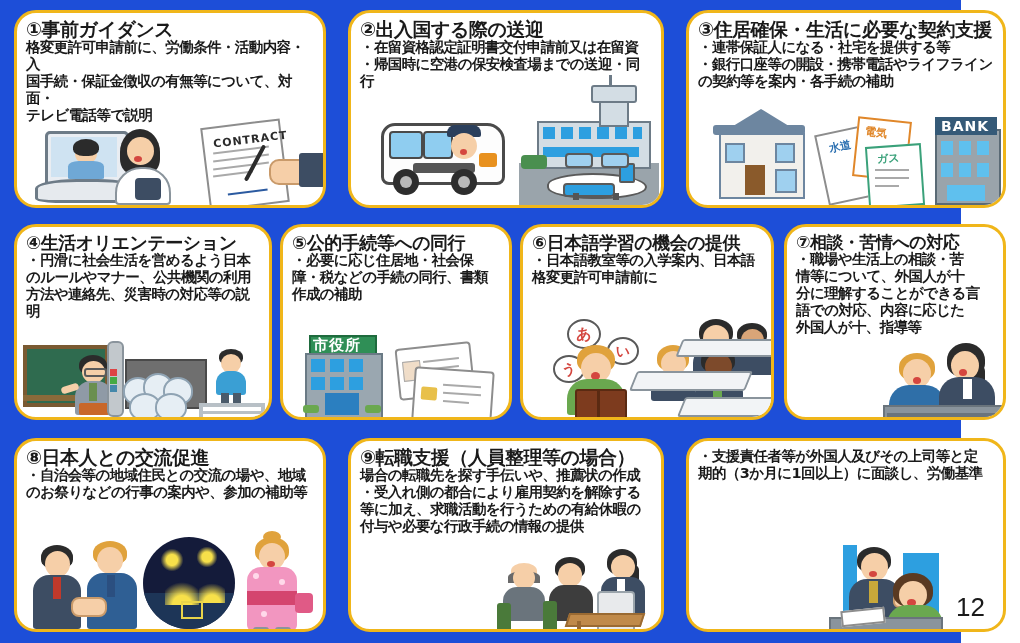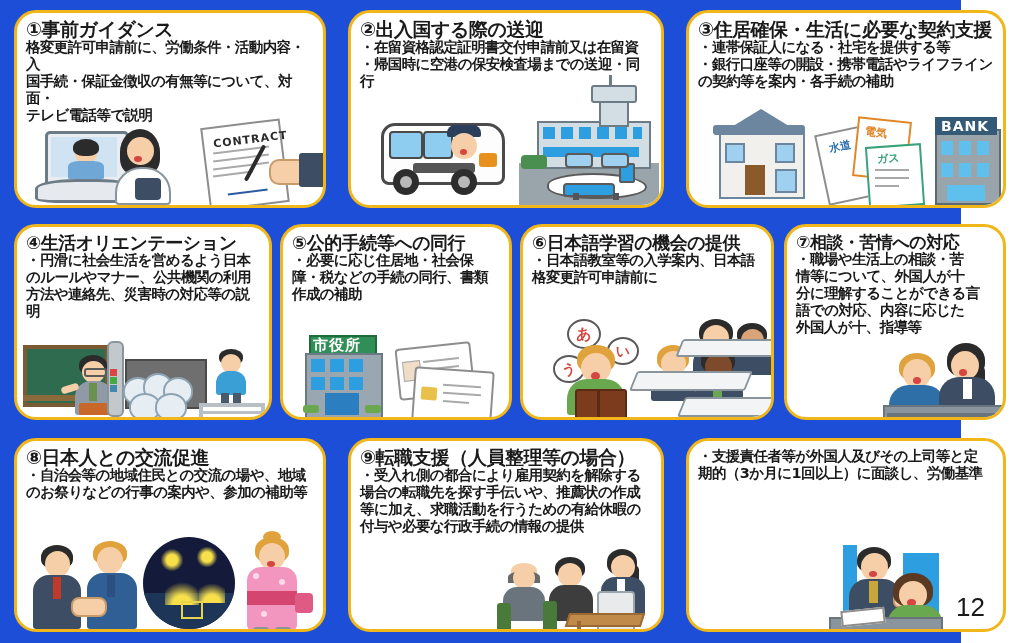--- a/index.html
+++ b/index.html
@@ -487,22 +487,22 @@
       <div style="position:absolute; left:278px; top:152px; width:18px; height:20px; background:#e05a86; border-radius:4px;"></div>
       <div style="position:absolute; left:236px; top:186px; width:16px; height:6px; background:#8a949c; border-radius:3px;"></div>
       <div style="position:absolute; left:258px; top:186px; width:16px; height:6px; background:#8a949c; border-radius:3px;"></div>
     </div>
   </div>
 
   <div class="card" id="card-9">
     <div class="pad">
       <div class="card-title t18">⑨転職支援（人員整理等の場合）</div>
       <div class="card-body b14">
+        <span class="bullet-line">場合の転職先を探す手伝いや、推薦状の作成</span>
         <span class="bullet-line">・受入れ側の都合により雇用契約を解除する</span>
-        <span class="bullet-line">場合の転職先を探す手伝いや、推薦状の作成</span>
         <span class="bullet-line">等に加え、求職活動を行うための有給休暇の</span>
         <span class="bullet-line">付与や必要な行政手続の情報の提供</span>
       </div>
     </div>
     <div>
 
       <div class="hair" style="left:256px; top:108px; width:30px; height:26px;"></div>
       <div style="position:absolute; left:278px; top:124px; width:10px; height:20px; background:#2b2b2b; border-radius:5px;"></div>
       <div class="head" style="left:260px; top:114px; width:24px; height:24px;"></div>
       <div class="body-s" style="left:250px; top:136px; width:44px; height:38px; background:#3d4d63; border-radius:14px 14px 3px 3px;"></div>

